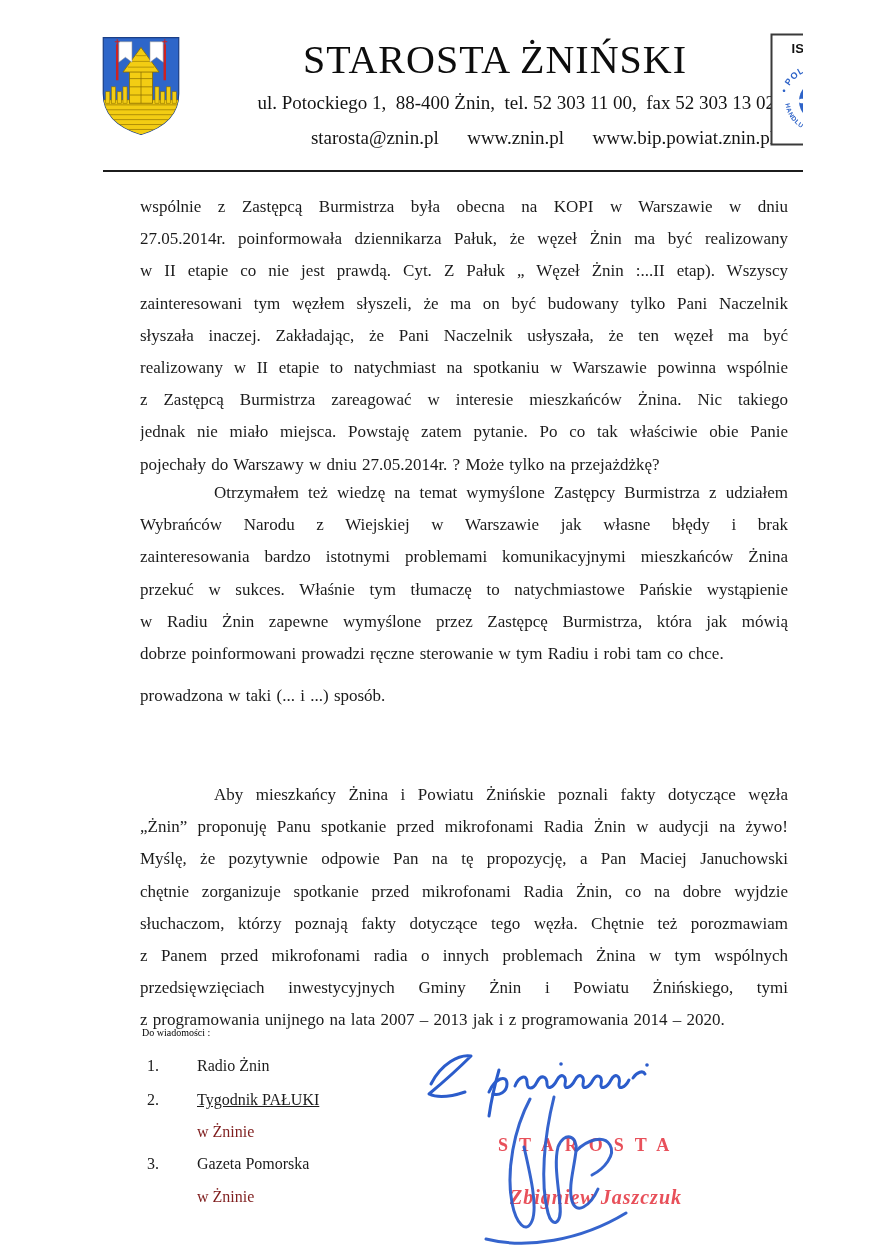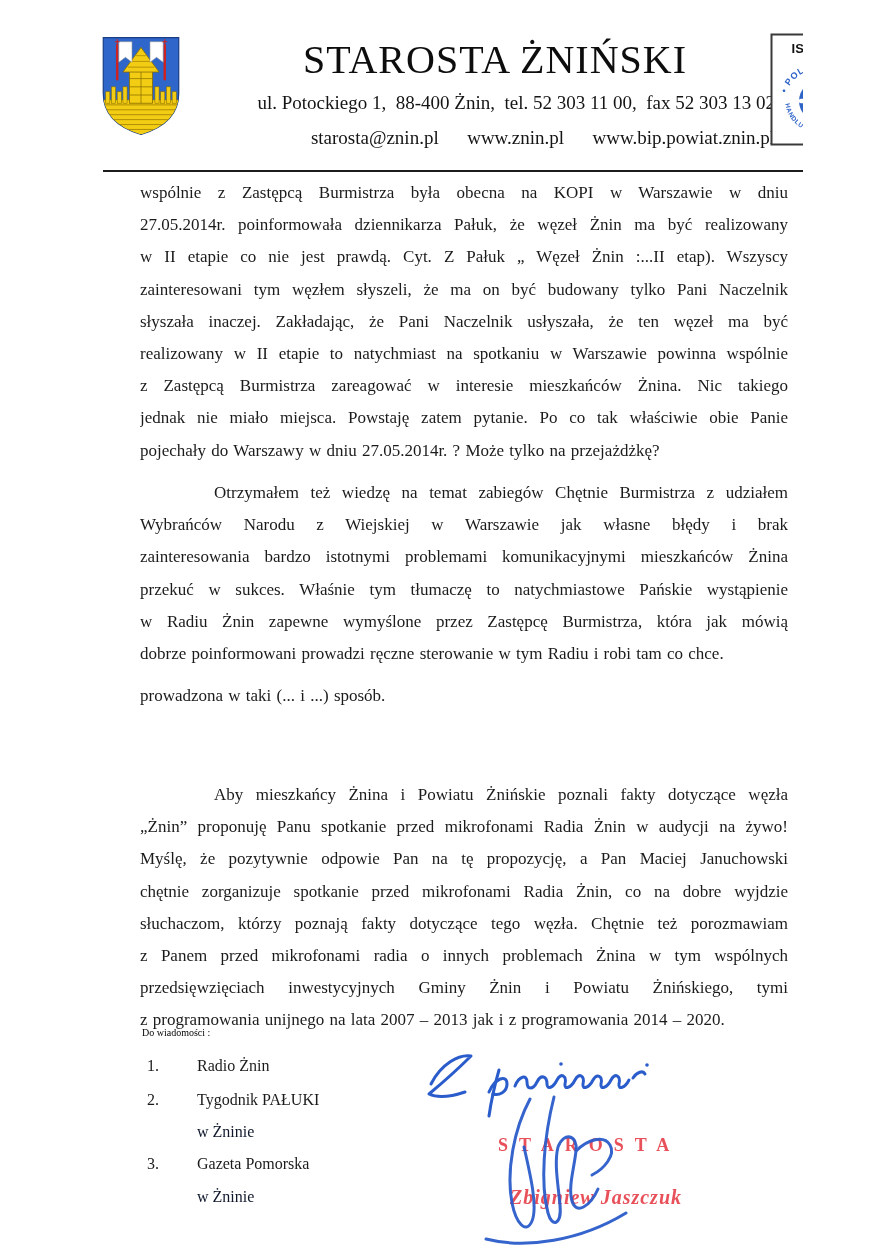--- a/index.html
+++ b/index.html
@@ -14,31 +14,31 @@
             font-size:19px;color:#141414;white-space:pre;}
   .hdr-addr2{position:absolute;left:215px;top:116px;width:560px;text-align:right;
              font-size:19px;color:#141414;white-space:pre;margin-top:11px;}
   .iso{position:absolute;left:770px;top:33px;width:98px;height:113px;}
 
   .rule{position:absolute;left:103px;top:170px;width:766px;height:2px;background:#1c1c1c;}
 
   
   .para{position:absolute;left:140px;width:648px;font-size:17px;line-height:32.2px;
         color:#1b1b1b;word-spacing:1px;}
-  .p1{top:177px;} .p2{top:477px;} .p3{top:680px;} .p4{top:759px;margin-top:20px;}
+  .p1{top:191px;} .p2{top:477px;} .p3{top:680px;} .p4{top:759px;margin-top:20px;}
   .ln{height:32.2px;overflow:hidden;text-align:justify;text-align-last:justify;}
   .ln.end{text-align-last:left;}
   .ln.ind{text-indent:74px;}
 
   
   .dist-h{position:absolute;left:142px;top:1027px;font-size:10px;color:#000000;}
   .drow{position:absolute;left:147px;font-size:16px;color:#1b1b1b;}
   .dnum{display:inline-block;width:50px;}
-  .dsub{position:absolute;left:197px;font-size:16px;color:#0f172a;}
-  .r1{top:1057px;} .r2{top:1091px;} .s2{top:1123px;} .r3{top:1155px;} .s3{top:1188px;}
+  .dsub{position:absolute;left:197px;font-size:16px;color:#7f1d1d;}
+  .r1{top:1057px;} .r2{top:1091px;text-decoration:underline;} .s2{top:1123px;} .r3{top:1155px;} .s3{top:1188px;}
 
   
   .closing-svg{position:absolute;left:415px;top:1040px;width:275px;height:80px;}
   .stamp-title{position:absolute;left:498px;top:1135px;font-size:18px;font-weight:bold;
                letter-spacing:11px;color:#e8505a;white-space:pre;}
   .stamp-name{position:absolute;left:510px;top:1186px;font-size:20px;font-weight:bold;
               font-style:italic;letter-spacing:1px;color:#e8505a;}
   .sig-svg{position:absolute;left:468px;top:1095px;width:175px;height:152px;}
 </style>
 </head>
@@ -140,21 +140,21 @@
     <div class="ln">w II etapie co nie jest prawdą. Cyt. Z Pałuk „ Węzeł Żnin :...II etap). Wszyscy</div>
     <div class="ln">zainteresowani tym węzłem słyszeli, że ma on być budowany tylko Pani Naczelnik</div>
     <div class="ln">słyszała inaczej. Zakładając, że Pani Naczelnik usłyszała, że ten węzeł ma być</div>
     <div class="ln">realizowany w II etapie to natychmiast na spotkaniu w Warszawie powinna wspólnie</div>
     <div class="ln">z Zastępcą Burmistrza zareagować w interesie mieszkańców Żnina. Nic takiego</div>
     <div class="ln">jednak nie miało miejsca. Powstaję zatem pytanie. Po co tak właściwie obie Panie</div>
     <div class="ln end">pojechały do Warszawy w dniu 27.05.2014r. ? Może tylko na przejażdżkę?</div>
   </div>
 
   <div class="para p2">
-    <div class="ln ind">Otrzymałem też wiedzę na temat zabiegów Chętnie Burmistrza z udziałem</div>
+    <div class="ln ind">Otrzymałem też wiedzę na temat wymyślone Zastępcy Burmistrza z udziałem</div>
     <div class="ln">Wybrańców Narodu z Wiejskiej w Warszawie jak własne błędy i brak</div>
     <div class="ln">zainteresowania bardzo istotnymi problemami komunikacyjnymi mieszkańców Żnina</div>
     <div class="ln">przekuć w sukces. Właśnie tym tłumaczę to natychmiastowe Pańskie wystąpienie</div>
     <div class="ln">w Radiu Żnin zapewne wymyślone przez Zastępcę Burmistrza, która jak mówią</div>
     <div class="ln end">dobrze poinformowani prowadzi ręczne sterowanie w tym Radiu i robi tam co chce.</div>
   </div>
 
   <div class="para p3">
     <div class="ln end">prowadzona w taki (... i ...) sposób.</div>
   </div>

